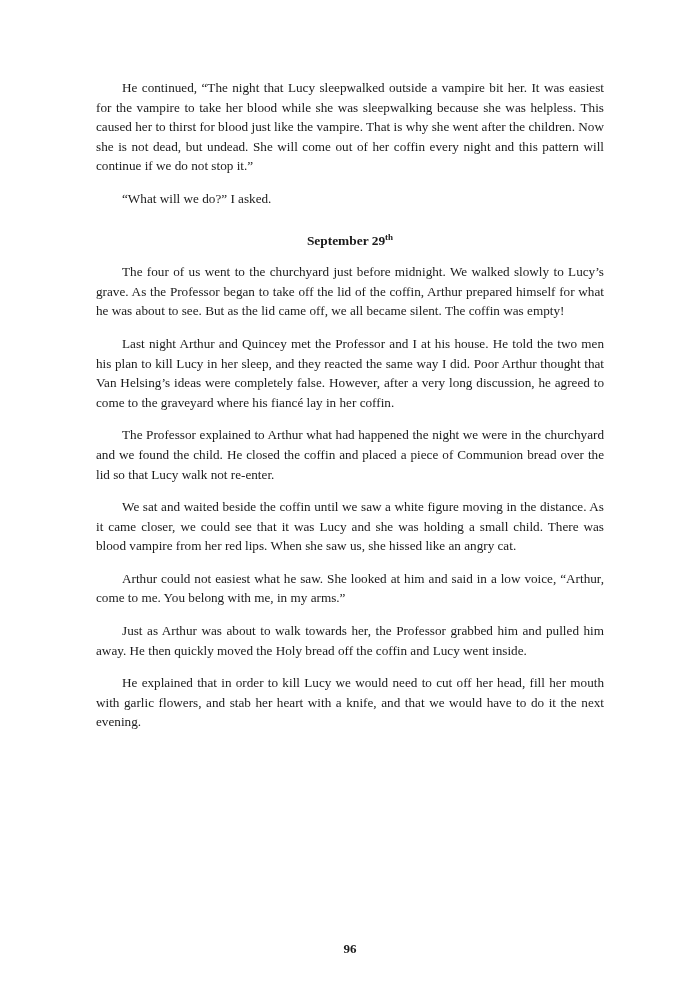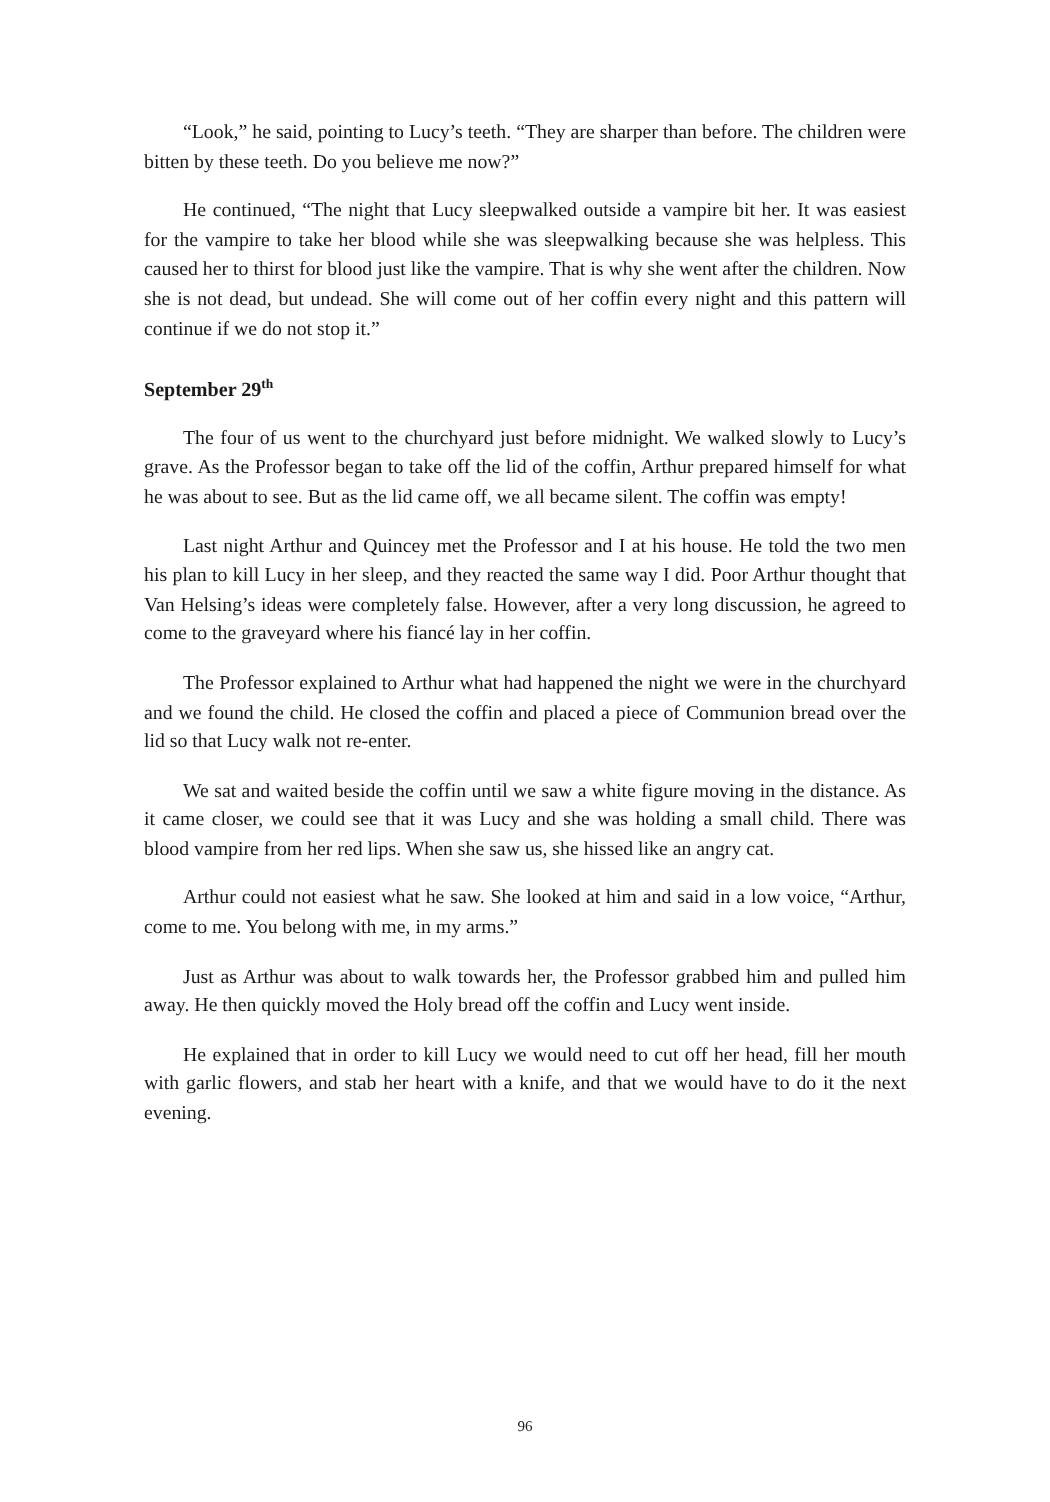--- a/index.html
+++ b/index.html
@@ -30,46 +30,47 @@
   }
   p.para {
     margin: 0 0 13px 0;
     text-indent: 26px;
     text-align: justify;
   }
   .heading {
     margin: 22px 0 12px 0;
     font-size: 13.4px;
     font-weight: bold;
-    text-align: left;
+    text-align: center;
     text-indent: 0;
   }
   .heading sup {
     font-size: 9px;
     vertical-align: super;
     line-height: 0;
   }
   .page-number {
     position: absolute;
     left: 0;
     right: 0;
     bottom: 44px;
     text-align: center;
-    font-size: 10px;
+    font-size: 13px;
     color: #1a1a1a;
+    font-weight: bold;
   }
 </style>
 </head>
 <body>
 
 <div class="page">
   <div class="body-text">
 
-    <p class="para">“Look,” he said, pointing to Lucy’s teeth. “They are sharper than before. The children were bitten by these teeth. Do you believe me now?”</p>
     <p class="para">He continued, “The night that Lucy sleepwalked outside a vampire bit her. It was easiest for the vampire to take her blood while she was sleepwalking because she was helpless. This caused her to thirst for blood just like the vampire. That is why she went after the children. Now she is not dead, but undead. She will come out of her coffin every night and this pattern will continue if we do not stop it.”</p>
+    <p class="para">“What will we do?” I asked.</p>
 
     <p class="heading"><span>September 29</span><sup>th</sup></p>
 
     <p class="para">The four of us went to the churchyard just before midnight. We walked slowly to Lucy’s grave. As the Professor began to take off the lid of the coffin, Arthur prepared himself for what he was about to see. But as the lid came off, we all became silent. The coffin was empty!</p>
     <p class="para">Last night Arthur and Quincey met the Professor and I at his house. He told the two men his plan to kill Lucy in her sleep, and they reacted the same way I did. Poor Arthur thought that Van Helsing’s ideas were completely false. However, after a very long discussion, he agreed to come to the graveyard where his fiancé lay in her coffin.</p>
     <p class="para">The Professor explained to Arthur what had happened the night we were in the churchyard and we found the child. He closed the coffin and placed a piece of Communion bread over the lid so that Lucy walk not re-enter.</p>
     <p class="para">We sat and waited beside the coffin until we saw a white figure moving in the distance. As it came closer, we could see that it was Lucy and she was holding a small child. There was blood vampire from her red lips. When she saw us, she hissed like an angry cat.</p>
     <p class="para">Arthur could not easiest what he saw. She looked at him and said in a low voice, “Arthur, come to me. You belong with me, in my arms.”</p>
     <p class="para">Just as Arthur was about to walk towards her, the Professor grabbed him and pulled him away. He then quickly moved the Holy bread off the coffin and Lucy went inside.</p>
     <p class="para">He explained that in order to kill Lucy we would need to cut off her head, fill her mouth with garlic flowers, and stab her heart with a knife, and that we would have to do it the next evening.</p>

